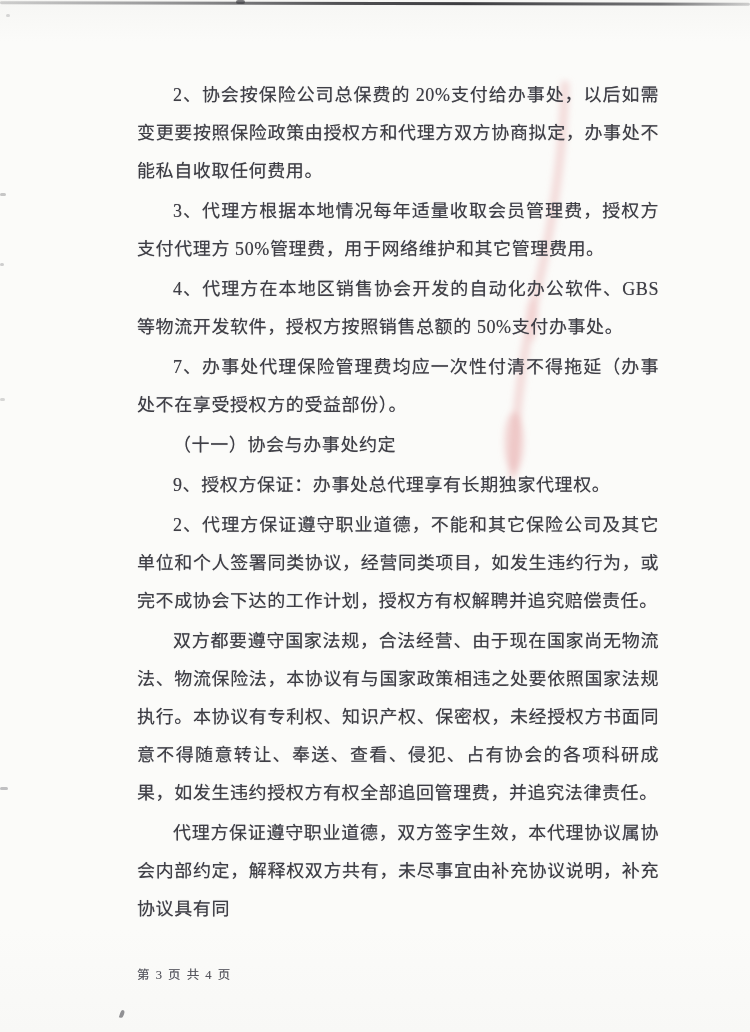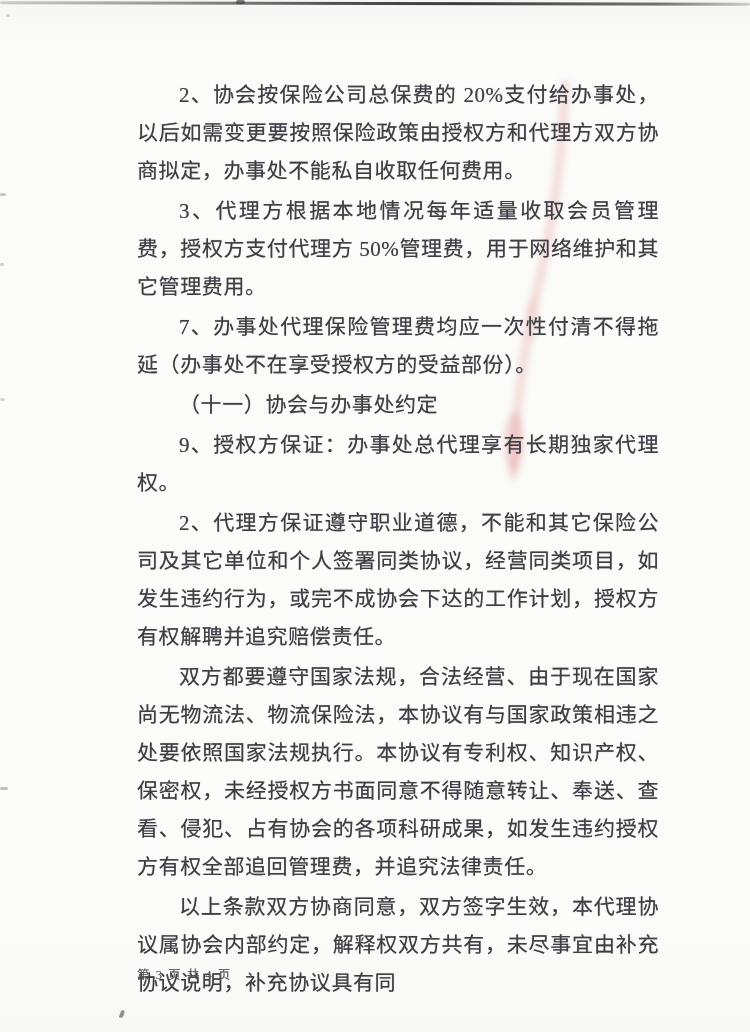--- a/index.html
+++ b/index.html
@@ -30,21 +30,21 @@
   .top-edge-tick {
     position:absolute; top:0; left:236px; width:9px; height:4px;
     background:#3c3c40; opacity:0.65; border-radius:2px;
   }
   
   .red-streak { position:absolute; left:480px; top:70px; pointer-events:none; }
   
   .text-block {
     position:absolute; left:137px; top:76px; width:522px;
     color:#3e3e45;
-    font-size:21px; line-height:38px;
+    font-size:18px; line-height:38px;
     letter-spacing:0.6px;
     text-align:justify; text-justify:inter-ideograph;
     word-break:break-all;
   }
   .text-block p {
     margin:0 0 2px 0;
     text-indent:2em;
     text-shadow:0 0 0.7px rgba(62,62,72,0.6);
   }
   .footer {
@@ -85,26 +85,27 @@
     <defs>
       <filter id="blur1" x="-30%" y="-10%" width="160%" height="120%">
         <feGaussianBlur stdDeviation="3.2"></feGaussianBlur>
       </filter>
     </defs>
   </svg>
 
   <main class="text-block">
     <p>2、协会按保险公司总保费的 20%支付给办事处，以后如需变更要按照保险政策由授权方和代理方双方协商拟定，办事处不能私自收取任何费用。</p>
     <p>3、代理方根据本地情况每年适量收取会员管理费，授权方支付代理方 50%管理费，用于网络维护和其它管理费用。</p>
+    <p>4、代理方在本地区销售协会开发的自动化办公软件、GBS 等物流开发软件，授权方按照销售总额的 50%支付办事处。</p>
     <p>7、办事处代理保险管理费均应一次性付清不得拖延（办事处不在享受授权方的受益部份）。</p>
     <p>（十一）协会与办事处约定</p>
     <p>9、授权方保证：办事处总代理享有长期独家代理权。</p>
     <p>2、代理方保证遵守职业道德，不能和其它保险公司及其它单位和个人签署同类协议，经营同类项目，如发生违约行为，或完不成协会下达的工作计划，授权方有权解聘并追究赔偿责任。</p>
     <p>双方都要遵守国家法规，合法经营、由于现在国家尚无物流法、物流保险法，本协议有与国家政策相违之处要依照国家法规执行。本协议有专利权、知识产权、保密权，未经授权方书面同意不得随意转让、奉送、查看、侵犯、占有协会的各项科研成果，如发生违约授权方有权全部追回管理费，并追究法律责任。</p>
-    <p>以上条款双方协商同意，双方签字生效，本代理协议属协会内部约定，解释权双方共有，未尽事宜由补充协议说明，补充协议具有同</p>
+    <p>代理方保证遵守职业道德，双方签字生效，本代理协议属协会内部约定，解释权双方共有，未尽事宜由补充协议说明，补充协议具有同</p>
   </main>
 
   <div class="footer">第 3 页 共 4 页</div>
 
   <div class="speck speck-a"></div>
   <div class="speck speck-b"></div>
   <div class="speck speck-c"></div>
   <div class="speck speck-d"></div>
   <div class="speck speck-e"></div>
   <div class="comma-mark"></div>

